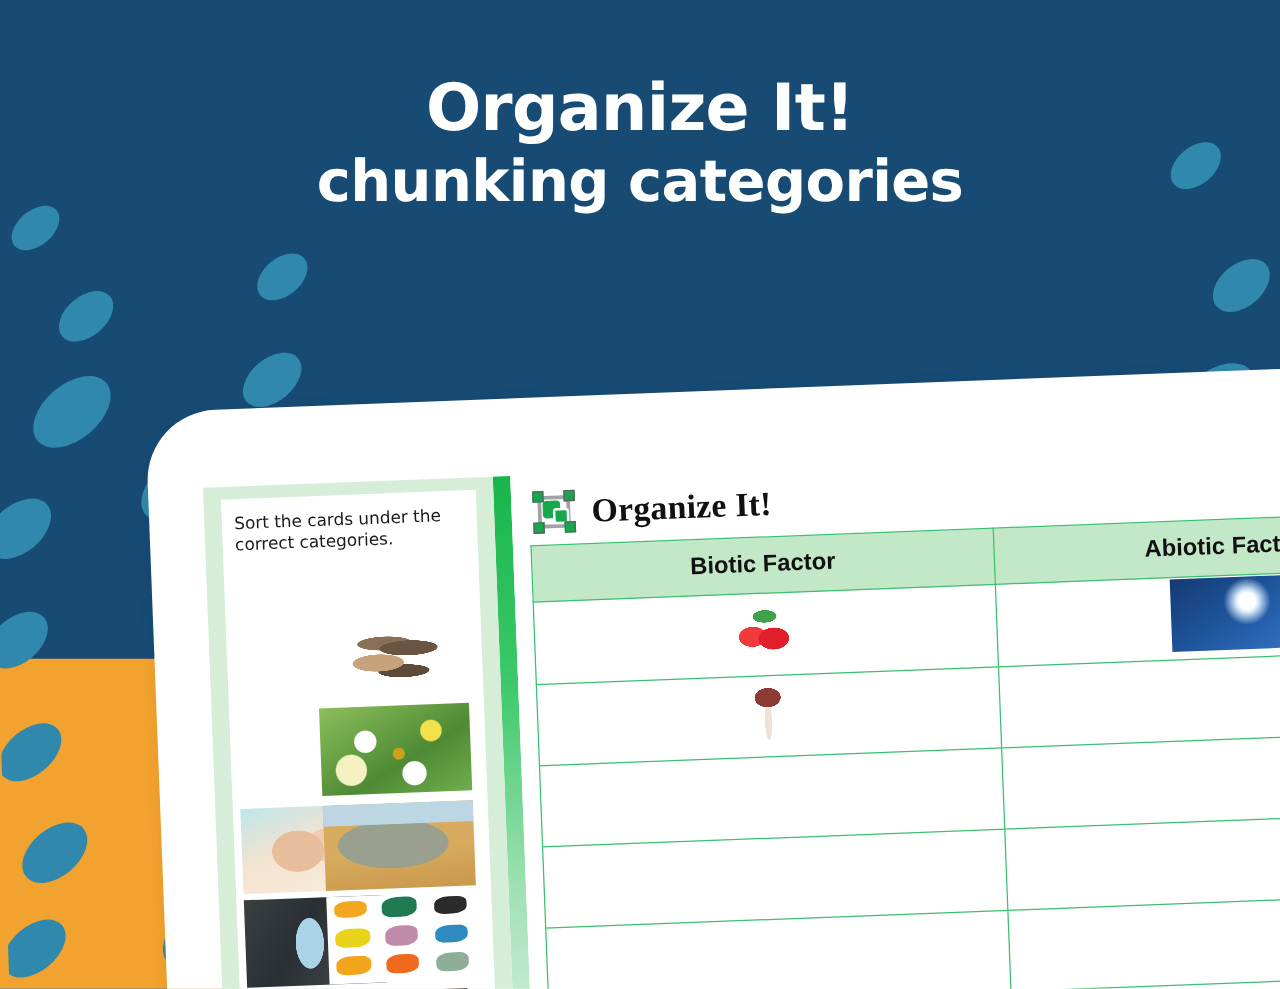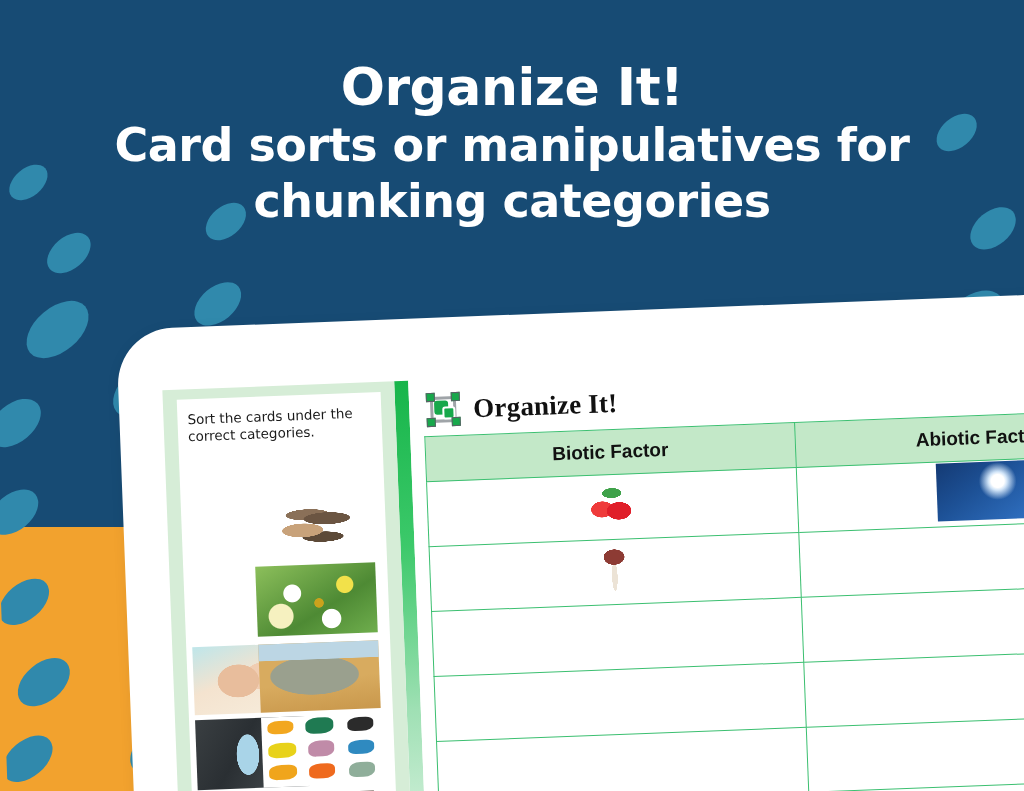--- a/index.html
+++ b/index.html
@@ -178,21 +178,20 @@
         <span class="dot" style="left: 30px; top: 640px; width: 66px; height: 42px; background: rgb(48, 137, 172); transform: rotate(-38deg);"></span>
         <span class="dot" style="left: 10px; top: 720px; width: 62px; height: 40px; background: rgb(48, 137, 172); transform: rotate(-38deg);"></span>
         <span class="dot" style="left: 75px; top: 215px; width: 52px; height: 34px; background: rgb(48, 137, 172); transform: rotate(-38deg);"></span>
         <span class="dot" style="left: 45px; top: 120px; width: 46px; height: 30px; background: rgb(48, 137, 172); transform: rotate(-38deg);"></span>
       </div>
   </div>
 </div>
 
 <div id="headline">
   <div class="l1">Organize It!</div>
-  <div class="l2">Card sorts or manipulatives for</div>
   <div class="l2">chunking categories</div>
 </div>
 
 <div id="card">
   <div id="worksheet">
 
     <div class="ws-left">
       <div class="paper">
         <div class="instr">Sort the cards under the correct categories.</div>
 

